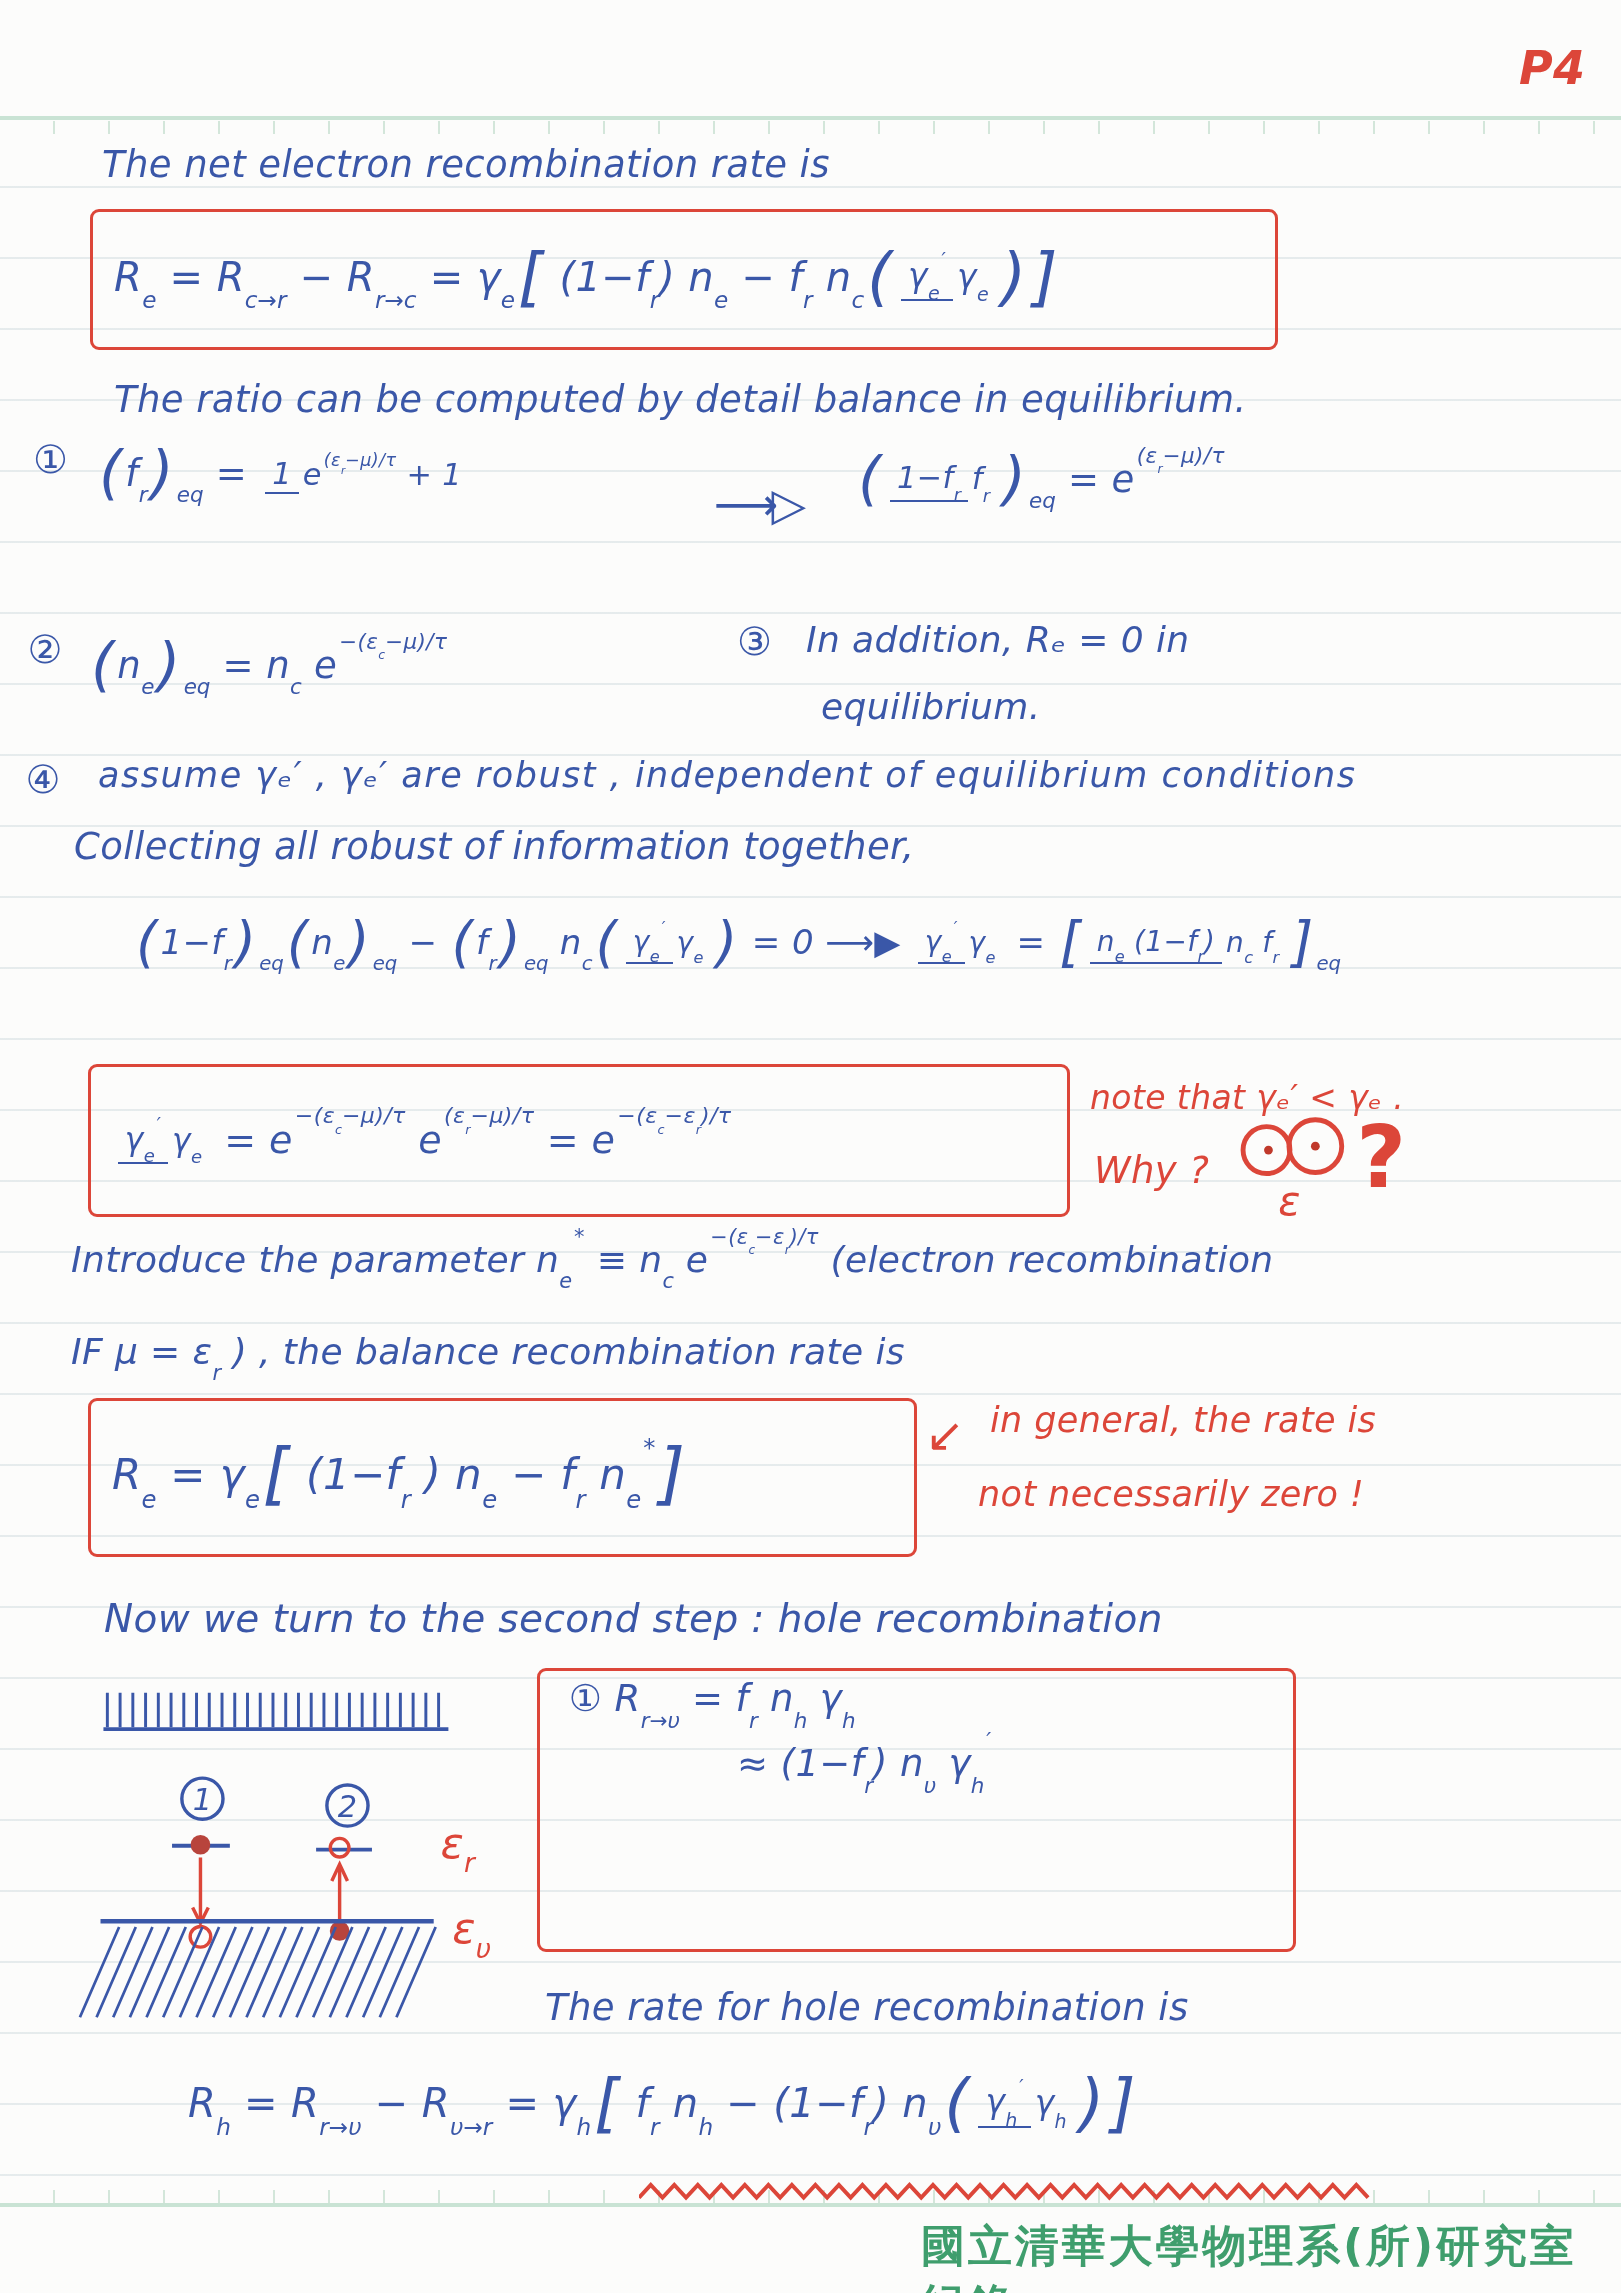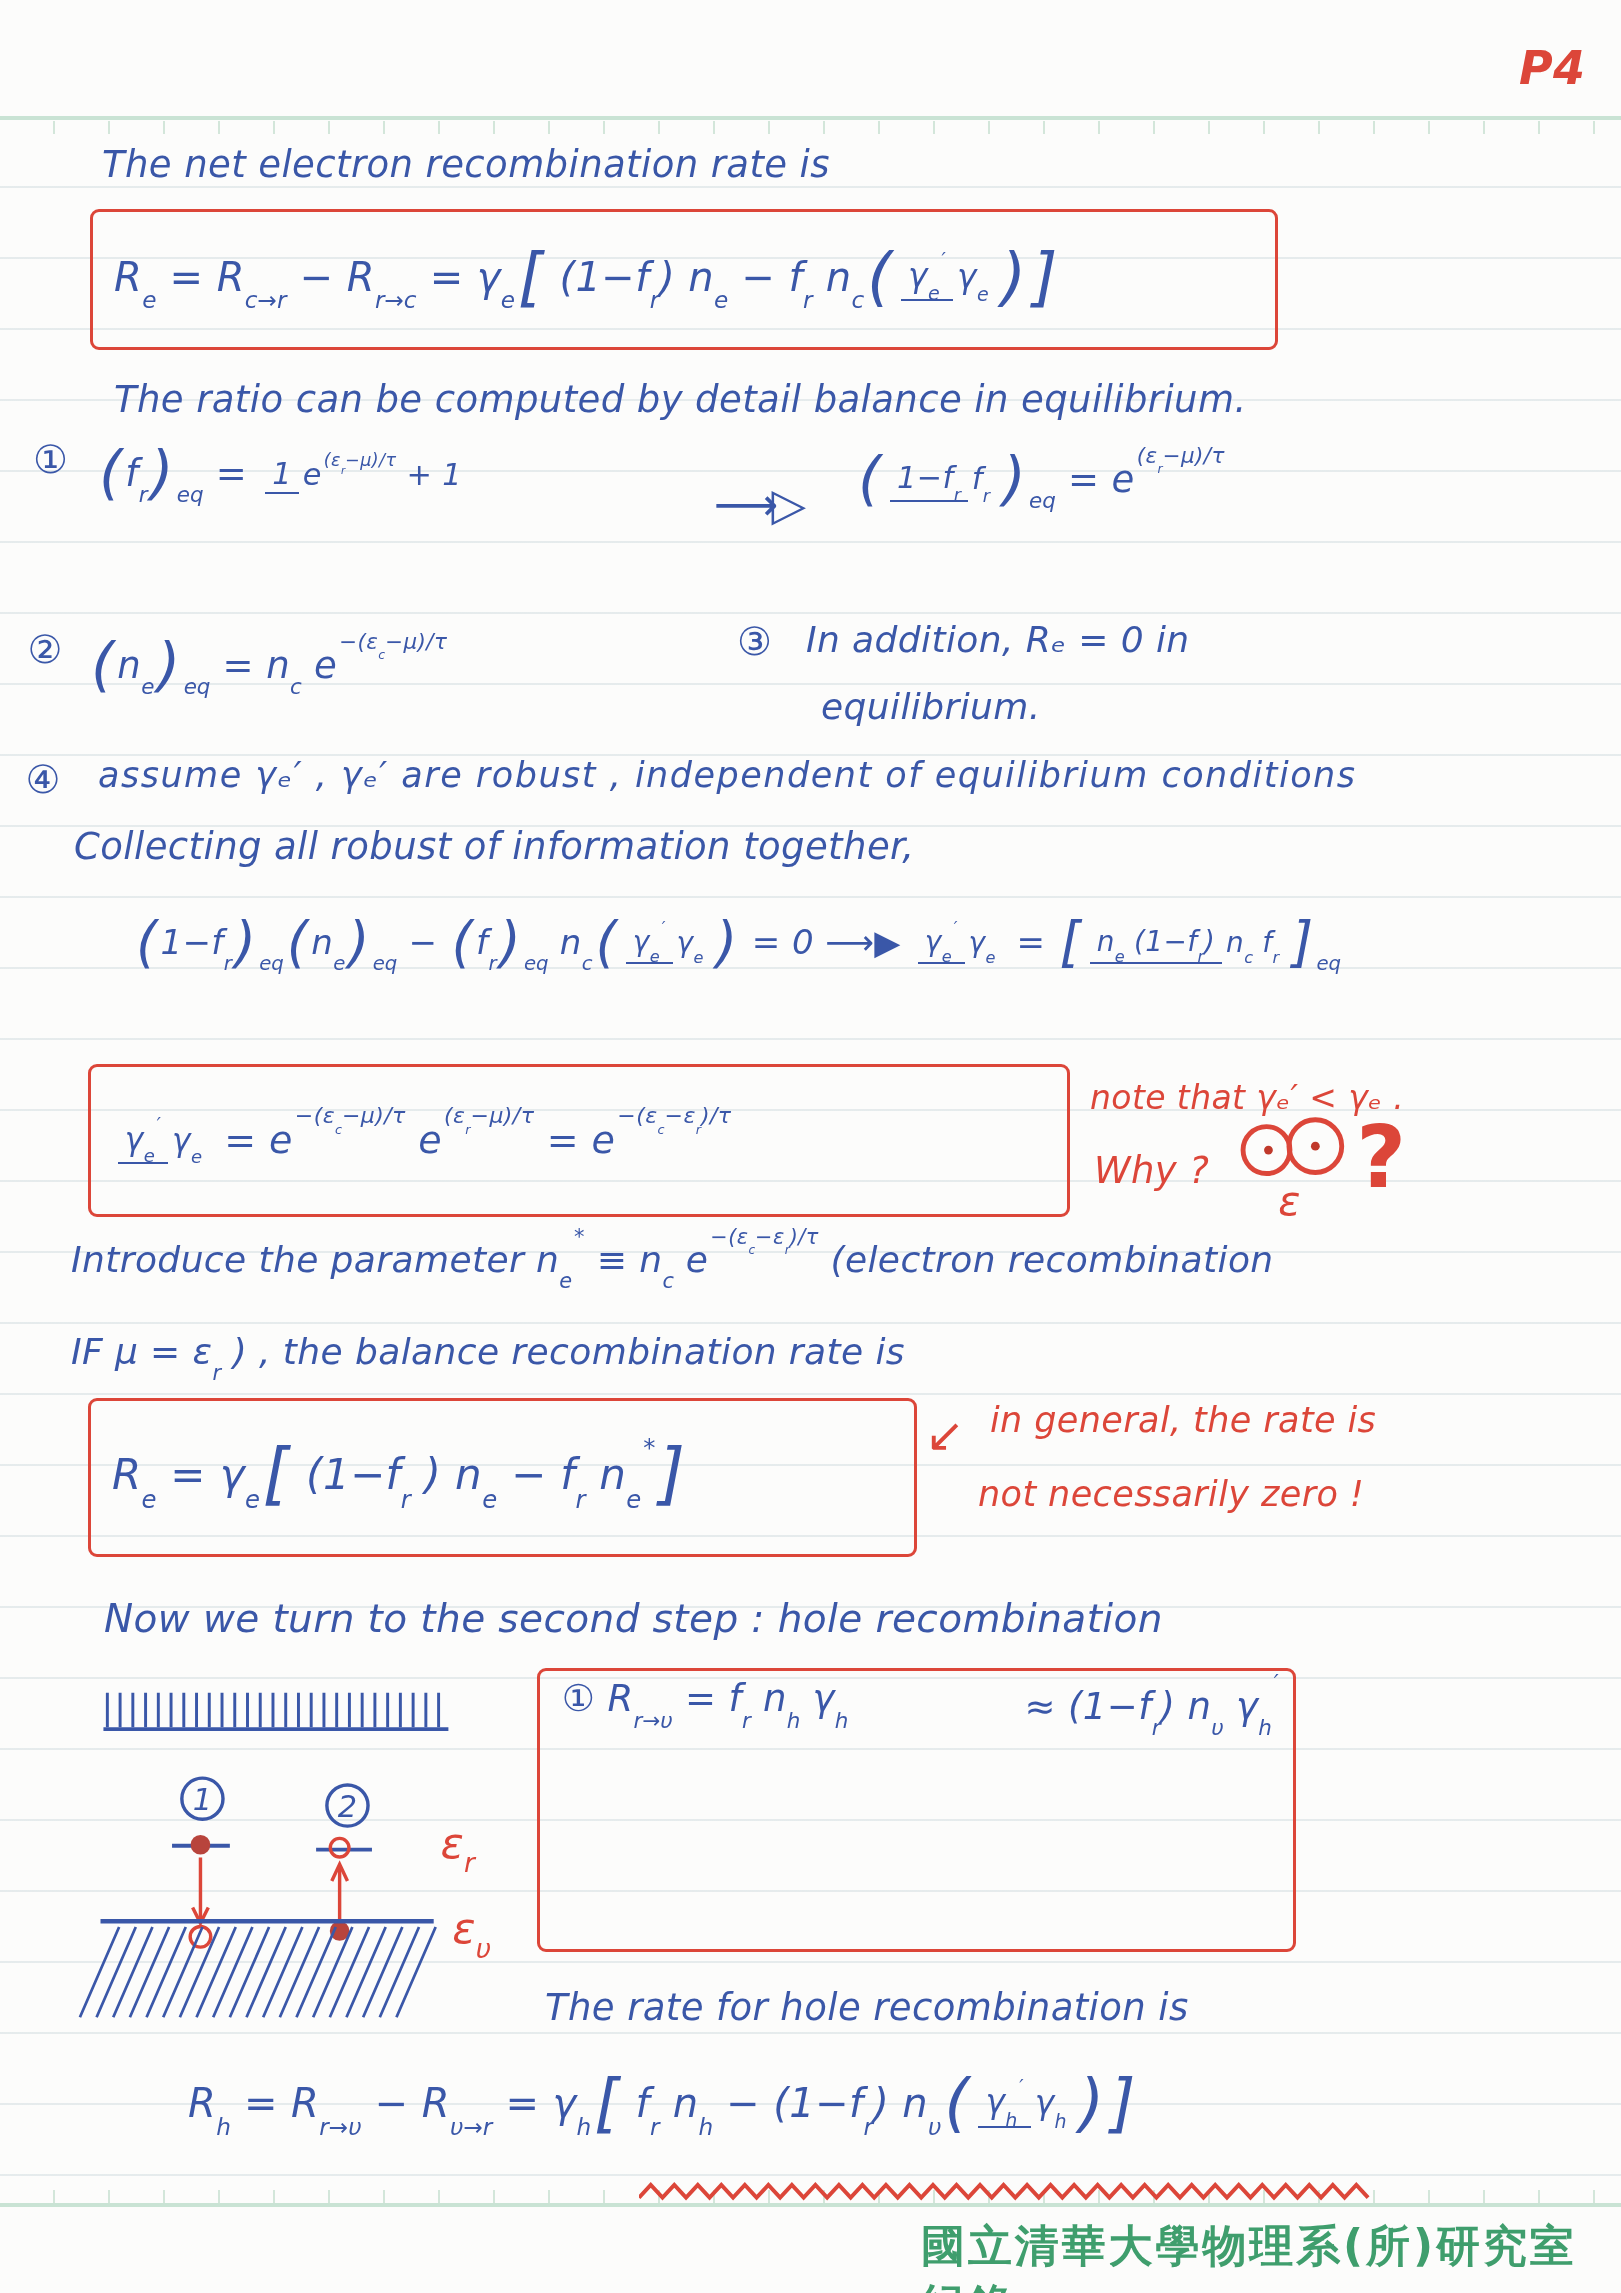--- a/index.html
+++ b/index.html
@@ -128,21 +128,21 @@
   <path d="M261 205 L269 188 L277 205" fill="none" stroke="#dc4639" stroke-width="3.5"></path>
   <circle cx="269" cy="256" r="10" fill="#b8443c"></circle>
   <line x1="25" y1="246" x2="365" y2="246" stroke="#3a57a8" stroke-width="4.5"></line>
   <path id="hatch-bottom" stroke="#3a57a8" stroke-width="2.8" fill="none" d="M4 344 L44 252 M21 344 L61 252 M38 344 L78 252 M55 344 L95 252 M72 344 L112 252 M89 344 L129 252 M106 344 L146 252 M123 344 L163 252 M140 344 L180 252 M157 344 L197 252 M174 344 L214 252 M191 344 L231 252 M208 344 L248 252 M225 344 L265 252 M242 344 L282 252 M259 344 L299 252 M276 344 L316 252 M293 344 L333 252 M310 344 L350 252 M327 344 L367 252 "></path>
   <text x="372" y="182" font-size="44" font-style="italic" fill="#dc4639">ε</text>
   <text x="396" y="196" font-size="27" font-style="italic" fill="#dc4639">r</text>
   <text x="384" y="268" font-size="44" font-style="italic" fill="#dc4639">ε</text>
   <text x="408" y="284" font-size="27" font-style="italic" fill="#dc4639">υ</text>
 </svg>
 
-<div class="abs rbox" style="left:537px;top:1668px;width:759px;height:284px;align-items:flex-start;flex-direction:row;justify-content:center">
+<div class="abs rbox" style="left:537px;top:1668px;width:759px;height:284px;align-items:flex-start;flex-direction:column;">
   <div class="hw eq" style="font-size:37px;margin-left:7.8px"><span>①   R</span><sub>r→υ</sub><span> =  f</span><sub>r</sub><span> n</span><sub>h</sub><span> γ</span><sub>h</sub></div>
   <div class="hw eq" style="font-size:37px;margin-top:7.8px;margin-left:176px"><span>≈ (1−f</span><sub>r</sub><span>) n</span><sub>υ</sub><span> γ</span><sub>h</sub><sup>′</sup></div>
 </div>
 
 <div class="abs hw" style="left:545px;top:1986px;font-size:37px">The rate for hole recombination is</div>
 
 <div class="abs hw eq" style="left:188px;top:2058px;font-size:40px"><span>R</span><sub>h</sub><span> = R</span><sub>r→υ</sub><span> − R</span><sub>υ→r</sub><span>  =  γ</span><sub>h</sub><span class="big">[</span><span> f</span><sub>r</sub><span> n</span><sub>h</sub><span> − (1−f</span><sub>r</sub><span>) n</span><sub>υ</sub><span class="big">(</span><span class="frac">
       <span class="num"><span>γ</span><sub>h</sub><sup>′</sup></span>
       <span class="den"><span>γ</span><sub>h</sub></span>
     </span><span class="big">)</span><span class="big">]</span></div>

